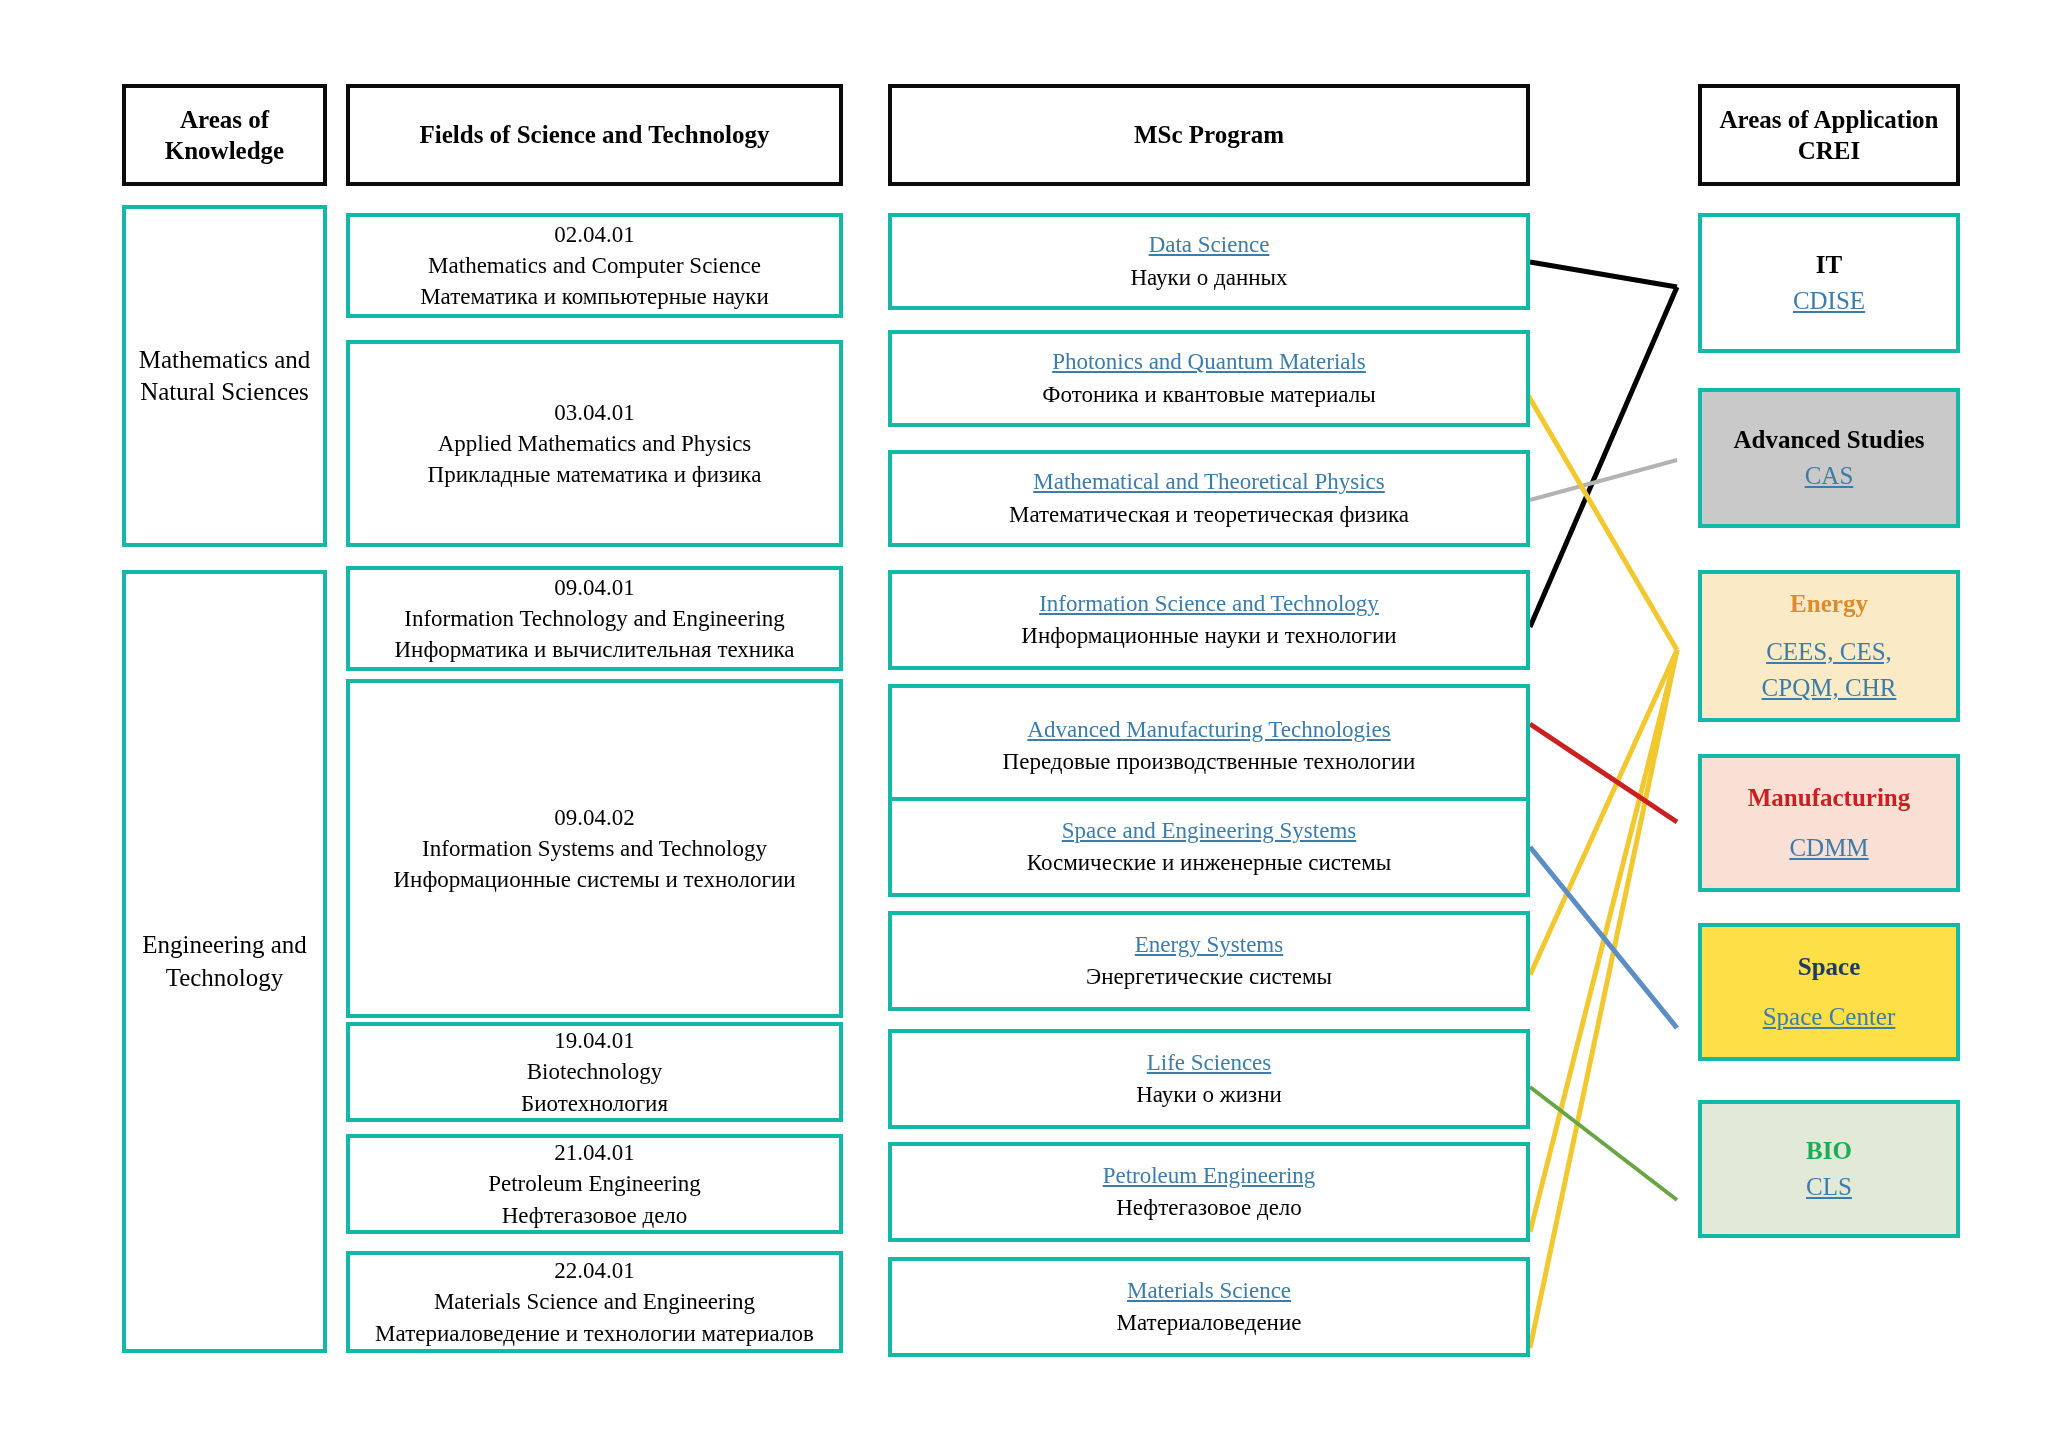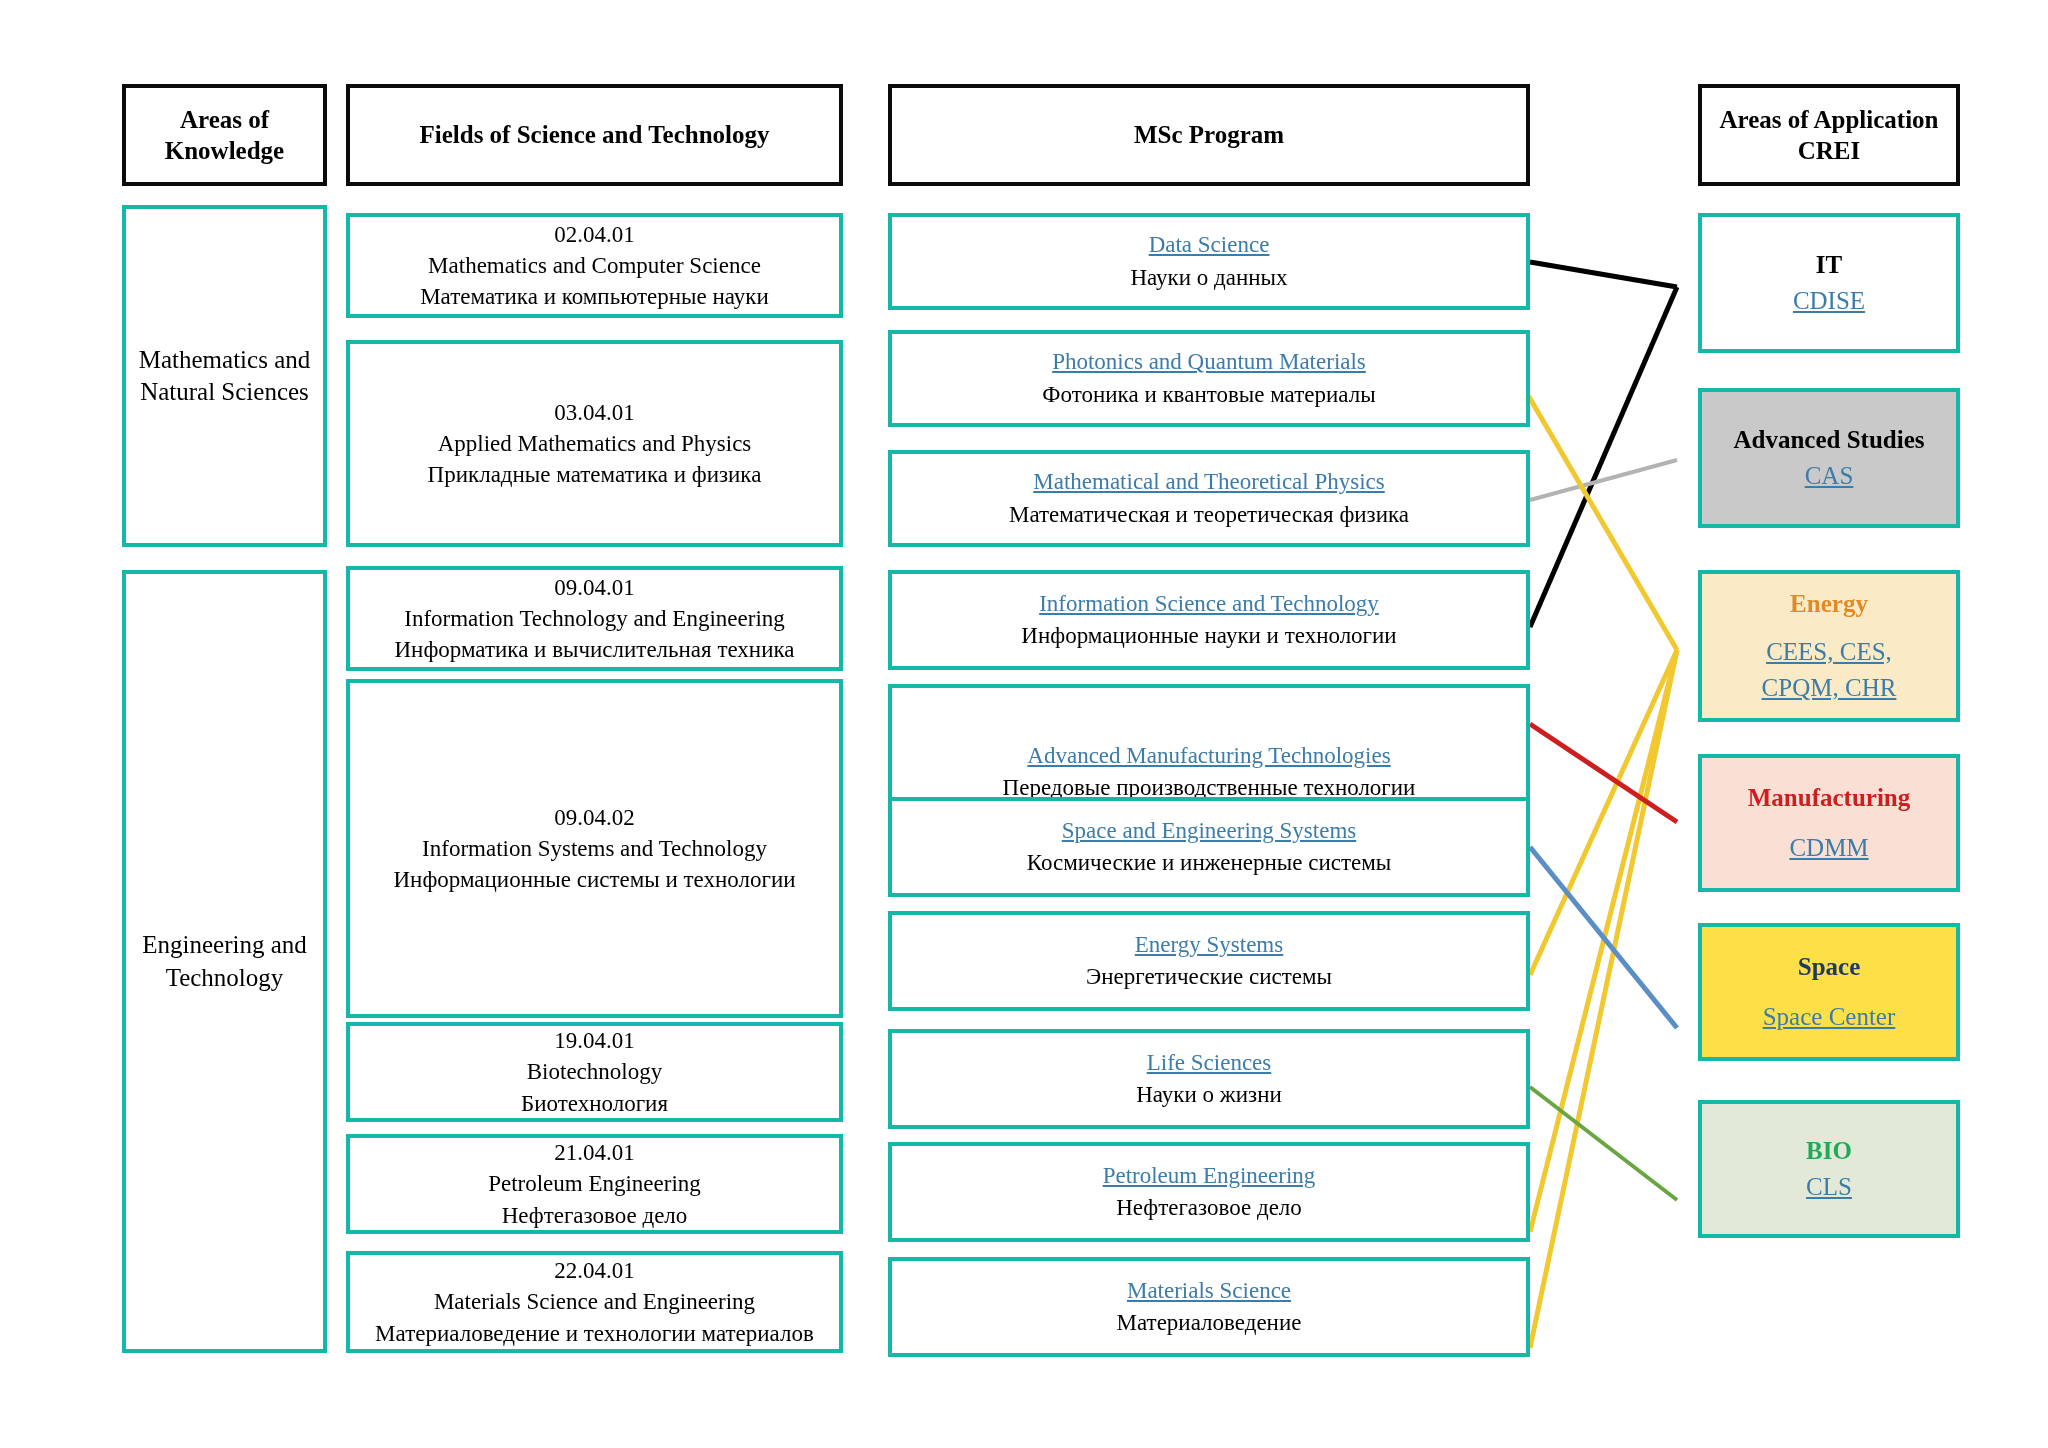--- a/index.html
+++ b/index.html
@@ -129,21 +129,21 @@
   <div class="box msc" style="left:888px;top:450px;width:642px;height:97px;">
     <span class="lnk">Mathematical and Theoretical Physics</span>
     <span class="ru">Математическая и теоретическая физика</span>
   </div>
 
   <div class="box msc" style="left:888px;top:570px;width:642px;height:100px;text-align:right;">
     <span class="lnk">Information Science and Technology</span>
     <span class="ru">Информационные науки и технологии</span>
   </div>
 
-  <div class="box msc" style="left:888px;top:684px;width:642px;height:124px;justify-content:flex-end;">
+  <div class="box msc" style="left:888px;top:684px;width:642px;height:124px;">
     <span class="lnk">Advanced Manufacturing Technologies</span>
     <span class="ru">Передовые производственные технологии</span>
   </div>
 
   <div class="box msc" style="left:888px;top:797px;width:642px;height:100px;">
     <span class="lnk">Space and Engineering Systems</span>
     <span class="ru">Космические и инженерные системы</span>
   </div>
 
   <div class="box msc" style="left:888px;top:911px;width:642px;height:100px;">

